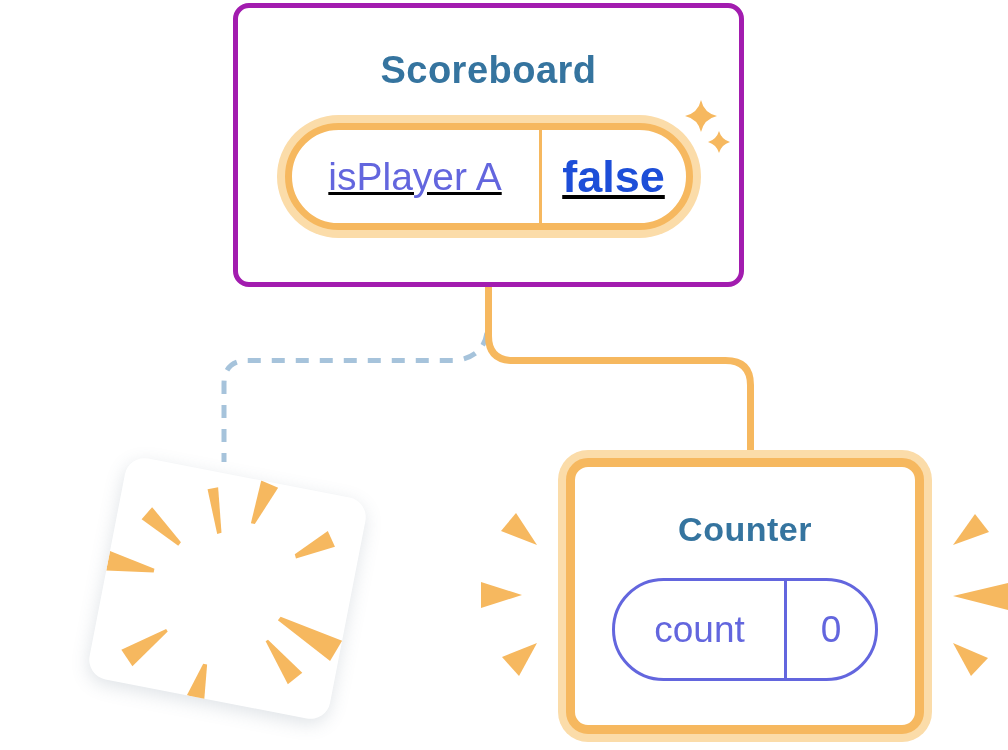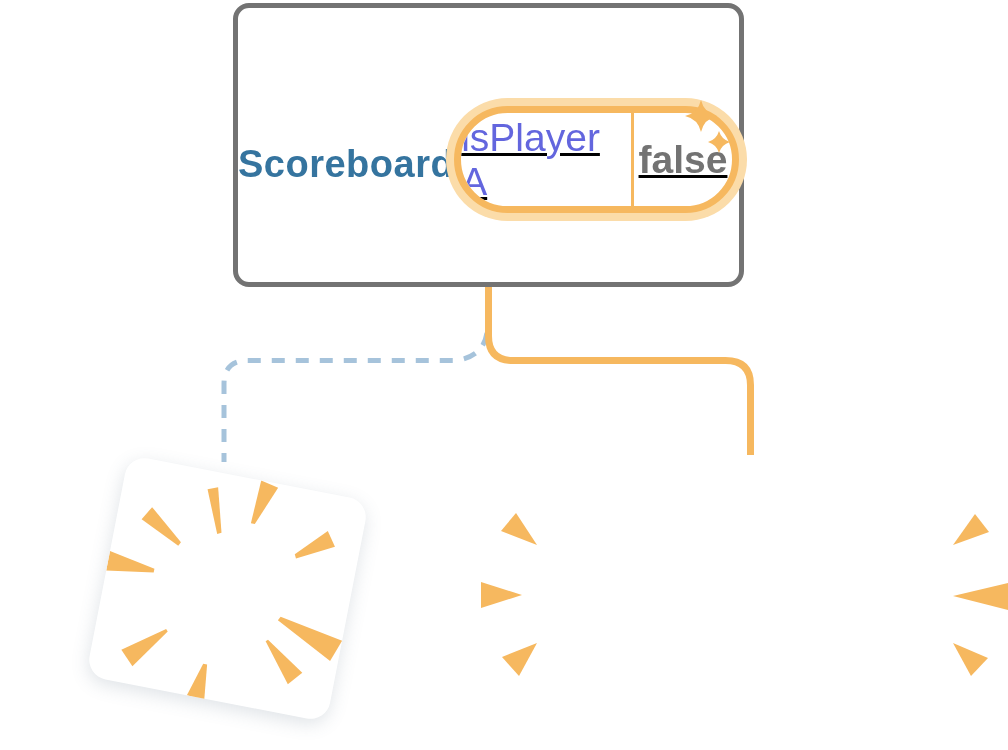--- a/index.html
+++ b/index.html
@@ -19,25 +19,25 @@
   .layer-connectors { z-index: 1; }
   .layer-accents    { z-index: 4; pointer-events: none; }
 
   
   .scoreboard-card {
     position: absolute;
     left: 233px; top: 3px;
     width: 511px; height: 284px;
     box-sizing: border-box;
     background: #ffffff;
-    border: 5px solid #737373;
+    border: 5px solid #a21caf;
     border-radius: 16px;
     z-index: 2;
     display: flex;
-    flex-direction: row;
+    flex-direction: column;
     align-items: center;
   }
   .card-title {
     color: #35749F;
     font-weight: 600;
     letter-spacing: 0.5px;
   }
   .scoreboard-card .card-title {
     margin-top: 38px;
     font-size: 38px;
@@ -58,22 +58,22 @@
   .state-pill-outer .pill-cell-name {
     width: 62.7%;
     display: flex; align-items: center; justify-content: center;
     color: #6366DE;
     font-size: 39px;
   }
   .state-pill-outer .pill-cell-value {
     flex: 1;
     border-left: 3px solid #F6B85F;
     display: flex; align-items: center; justify-content: center;
-    color: #737373;
-    font-size: 39px;
+    color: #1d4ed8;
+    font-size: 45px;
     font-weight: 700;
   }
 
   
   .counter-card {
     position: absolute;
     left: 566px; top: 458px;
     width: 358px; height: 276px;
     box-sizing: border-box;
     background: #ffffff;
@@ -139,20 +139,27 @@
   </svg>
 
   <div class="scoreboard-card">
     <div class="card-title">Scoreboard</div>
     <div class="state-pill-outer">
       <div class="pill-cell-name">isPlayer A</div>
       <div class="pill-cell-value">false</div>
     </div>
   </div>
 
+  <div class="counter-card">
+    <div class="card-title">Counter</div>
+    <div class="count-pill">
+      <div class="pill-cell-name">count</div>
+      <div class="pill-cell-value">0</div>
+    </div>
+  </div>
 
   <div class="poof-square">
     <svg width="245" height="225" viewBox="0 0 245 225">
       <g fill="#F6B85F">
         <polygon points="106,59 94,15 84,19 102,61"></polygon>
         <polygon points="137,44 153,4 135,0 133,44"></polygon>
         <polygon points="68,76 33,47 25,61 66,80"></polygon>
         <polygon points="47,107 0,98 0,118 47,111"></polygon>
         <polygon points="184,70 220,51 210,37 182,66"></polygon>
         <polygon points="178,134 237,164 245,142 180,130"></polygon>

